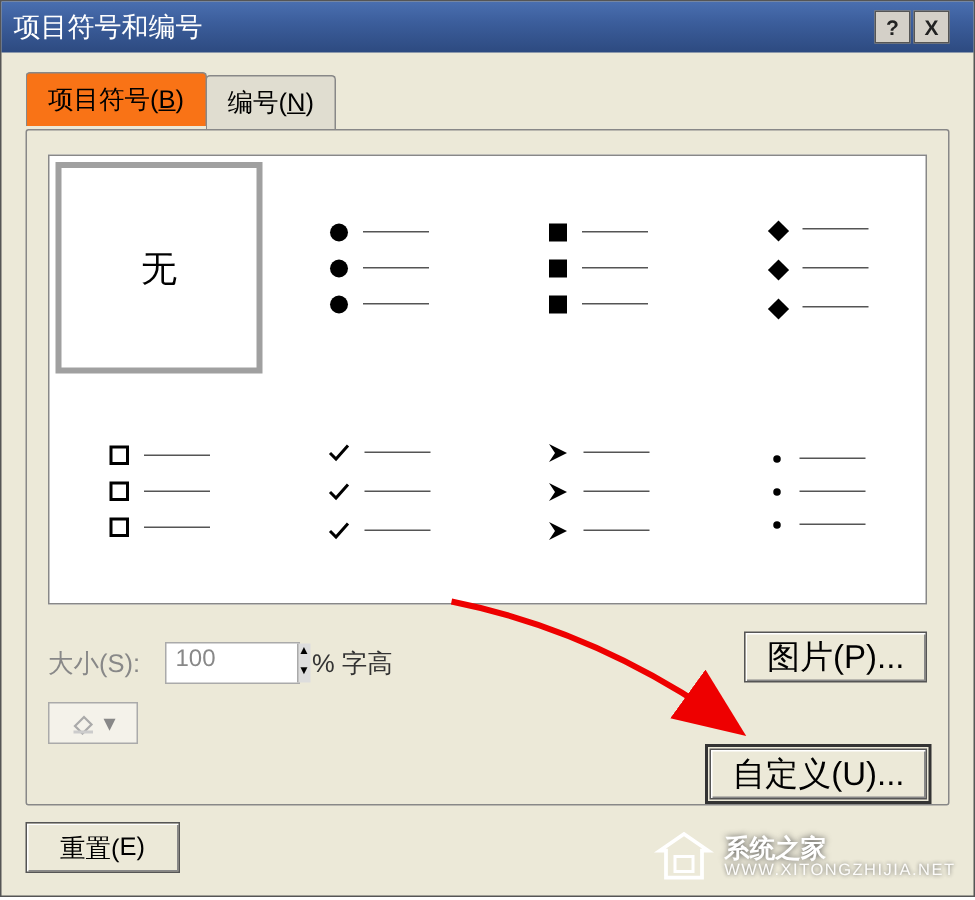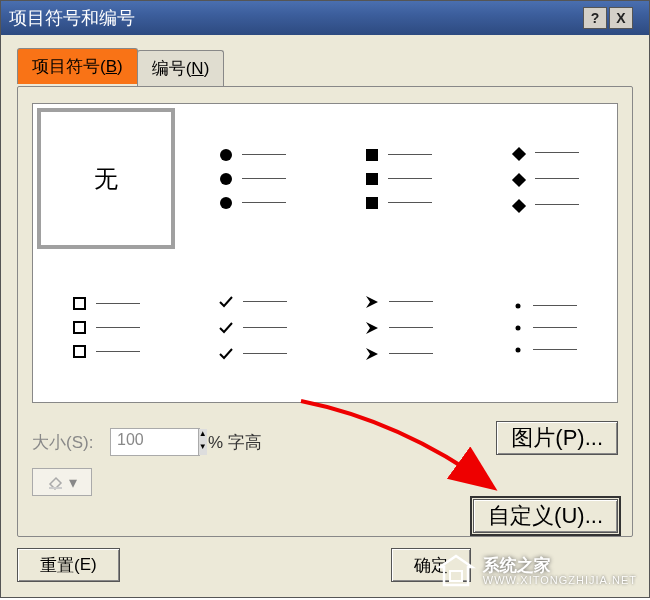--- a/index.html
+++ b/index.html
@@ -246,23 +246,20 @@
       </div>
     </div>
   </div>
 
   <div class="footer">
     <div class="fbtn">
       <span>重置(</span>
         <span class="ul">E</span>
         <span>)</span>
     </div>
-    <div class="fbtn ok">
-      <span>确定</span>
-    </div>
   </div>
 
   <svg class="arrow" style="left:290px; top:390px;" width="220" height="120">
     <defs>
         <marker id="ah" markerWidth="12" markerHeight="12" refX="10" refY="5" orient="auto">
           <path d="M0 0 L12 5 L0 10 Z" fill="#e00"></path>
         </marker>
       </defs>
     <path d="M10 10 Q110 30 200 95" stroke="#e00" stroke-width="4" fill="none" marker-end="url(#ah)"></path>
   </svg>

